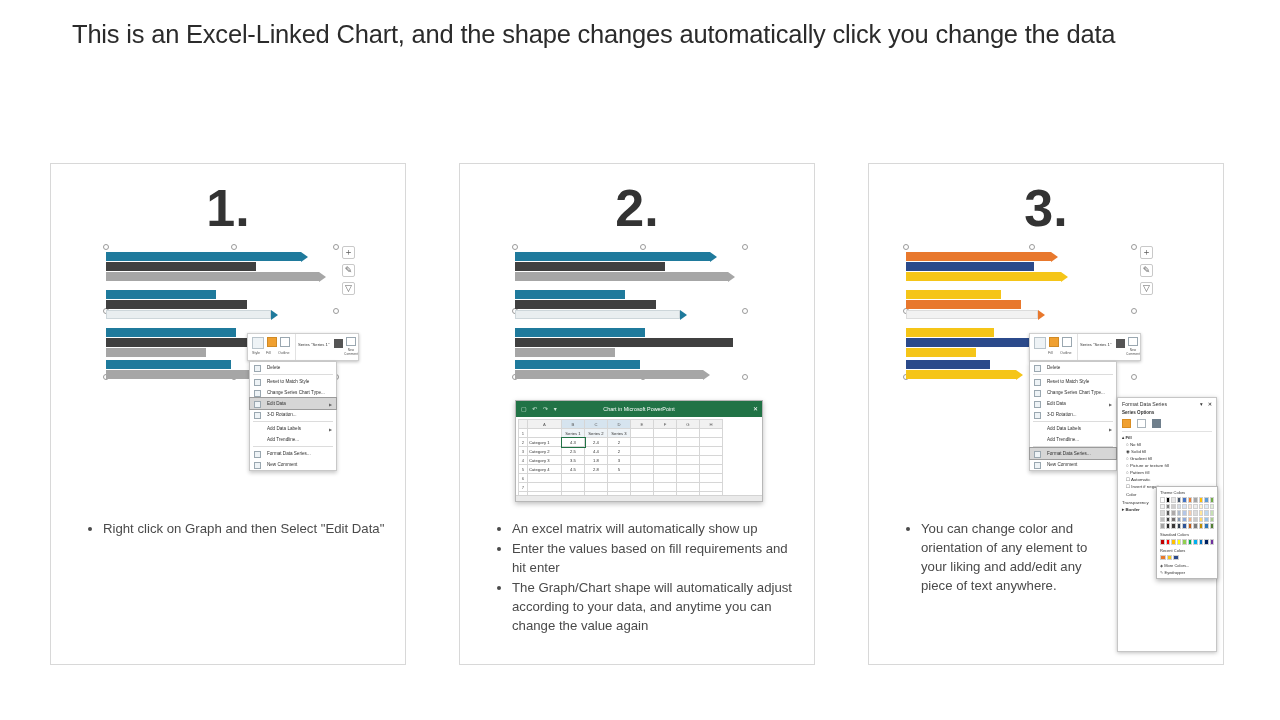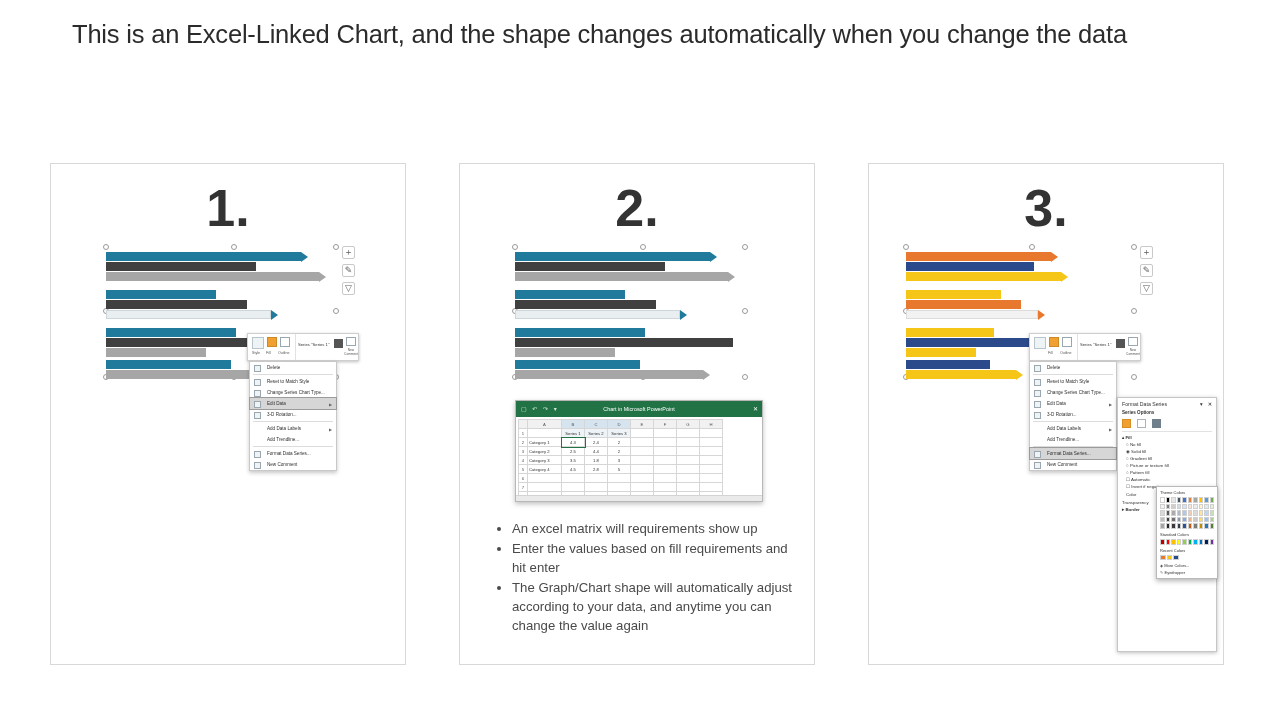--- a/index.html
+++ b/index.html
@@ -124,21 +124,21 @@
   }
   .bullets ul { margin: 0; padding-left: 16px; }
   .bullets li { margin-bottom: 1px; }
   .c3 .bullets { top: 355px; left: 36px; right: 115px; }
 </style>
 </head>
 <body>
 
 <div class="slide">
 
-  <div class="title">This is an Excel-Linked Chart, and the shape changes automatically when you change the data</div>
+  <div class="title">This is an Excel-Linked Chart, and the shape changes automatically click you change the data</div>
 
   <div class="cards">
 
     <div class="card c1">
       <div class="step-num">1.</div>
 
       <div class="art">
 
         <div class="selhandle" style="left:52px;top:2px;"></div>
         <div class="selhandle" style="left:180px;top:2px;"></div>
@@ -195,20 +195,25 @@
           <div class="ctxitem"><span class="ic"></span><span>3-D Rotation...</span></div>
           <div class="ctxsep"></div>
           <div class="ctxitem"><span>Add Data Labels</span><span class="arw">▶</span></div>
           <div class="ctxitem"><span>Add Trendline...</span></div>
           <div class="ctxsep"></div>
           <div class="ctxitem"><span class="ic"></span><span>Format Data Series...</span></div>
           <div class="ctxitem"><span class="ic"></span><span>New Comment</span></div>
         </div>
       </div>
 
+      <div class="bullets">
+        <ul>
+          <li>Right click on Graph and then Select "Edit Data"</li>
+        </ul>
+      </div>
     </div>
 
     <div class="card c2">
       <div class="step-num">2.</div>
 
       <div class="art">
         <div class="selhandle" style="left:52px;top:2px;"></div>
         <div class="selhandle" style="left:180px;top:2px;"></div>
         <div class="selhandle" style="left:282px;top:2px;"></div>
         <div class="selhandle" style="left:52px;top:66px;"></div>
@@ -346,21 +351,21 @@
               </tr>
             </tbody>
               </table>
           </div>
           <div class="xlbar" style="position:absolute;left:0;right:0;bottom:0;"></div>
         </div>
       </div>
 
       <div class="bullets">
         <ul>
-          <li>An excel matrix will requirements show up</li>
+          <li>An excel matrix will automatically show up</li>
           <li>Enter the values based on fill requirements and hit enter</li>
           <li>The Graph/Chart shape will automatically adjust according to your data, and anytime you can change the value again</li>
         </ul>
       </div>
     </div>
 
     <div class="card c3">
       <div class="step-num">3.</div>
 
       <div class="art">
@@ -537,16 +542,21 @@
               <span class="sw" style="background:#e8782d;"></span>
               <span class="sw" style="background:#f5c518;"></span>
               <span class="sw" style="background:#2b4a8b;"></span>
             </div>
             <div style="margin-top:3px;">◈ <span>More Colors...</span></div>
             <div style="margin-top:2px;">✎ <span>Eyedropper</span></div>
           </div>
         </div>
       </div>
 
+      <div class="bullets">
+        <ul>
+          <li>You can change color and orientation of any element to your liking and add/edit any piece of text anywhere.</li>
+        </ul>
+      </div>
     </div>
 
   </div>
 </div>
 
 </body></html>

